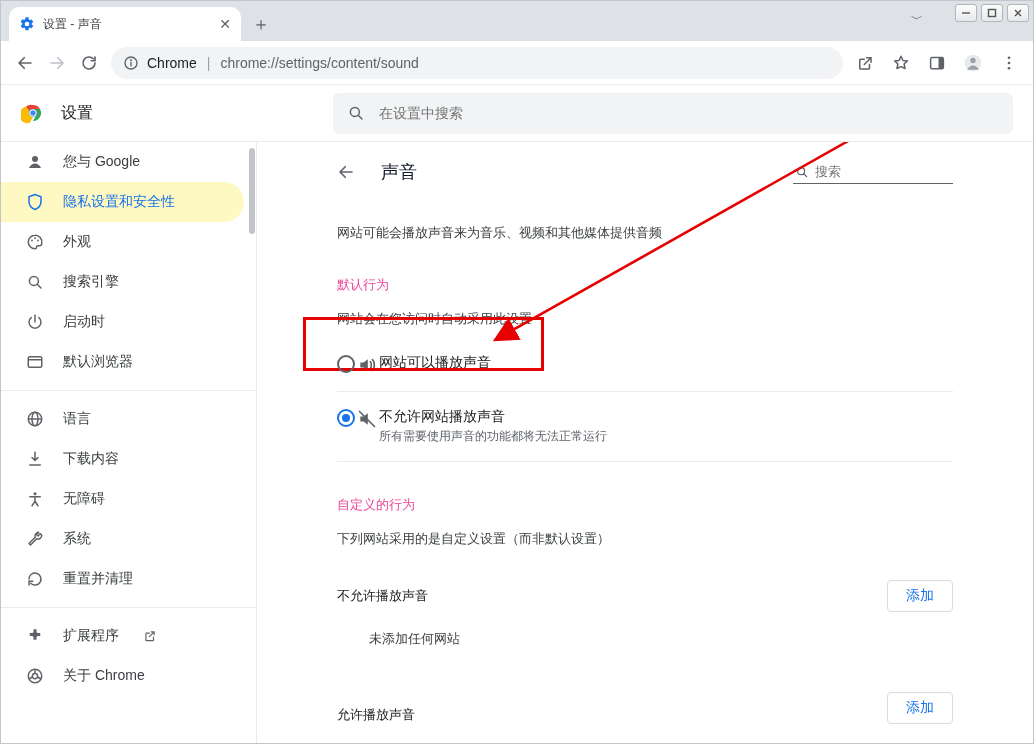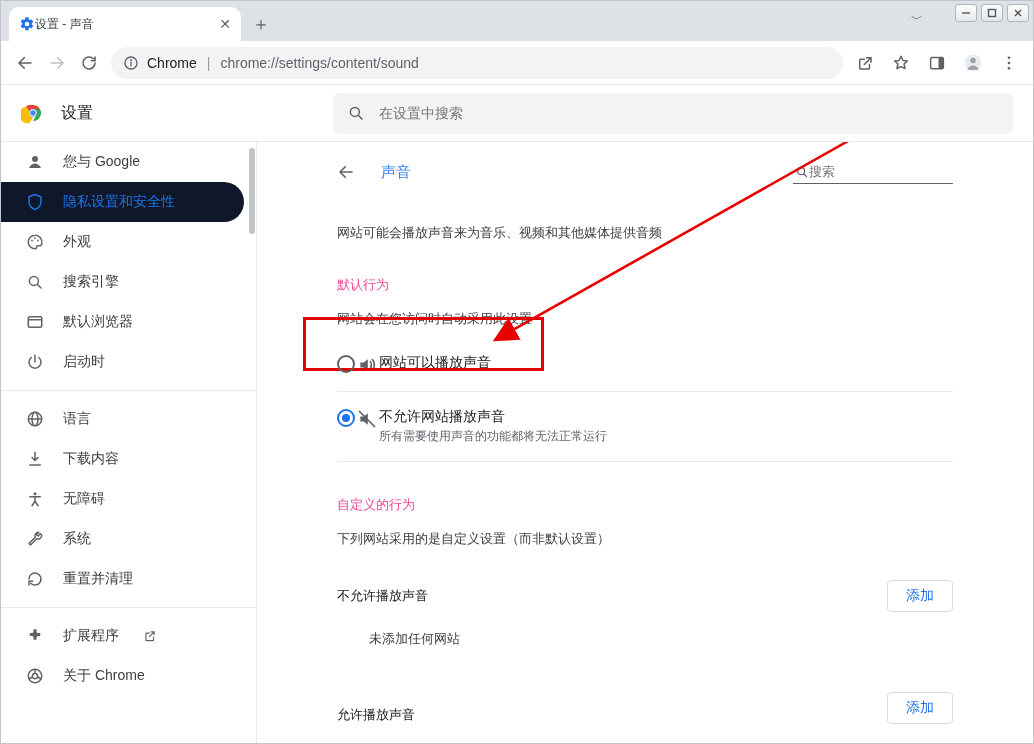--- a/index.html
+++ b/index.html
@@ -44,21 +44,21 @@
   }
   .tab {
     height: 34px;
     width: 232px;
     background: #fff;
     border-top-left-radius: 10px;
     border-top-right-radius: 10px;
     display: flex;
     align-items: center;
     padding: 0 10px;
-    gap: 0;
+    gap: 8px;
     position: relative;
   }
   .tab .tab-title { flex:1; font-size:12px; color:#3c4043; }
   .tab .close-x { font-size:14px; color:#5f6368; }
   .gear-icon { width:16px; height:16px; display:inline-flex; align-items:center; justify-content:center; color:#1a73e8; }
   .new-tab-btn {
     width: 28px; height: 28px;
     display:flex; align-items:center; justify-content:center;
     color:#5f6368; font-size:18px;
     margin-left:6px; margin-bottom:3px;
@@ -153,21 +153,21 @@
     display:flex;
     align-items:center;
     gap:18px;
     padding: 0 24px;
     font-size:14px;
     color:#3c4043;
     border-top-right-radius:20px;
     border-bottom-right-radius:20px;
     margin-right:12px;
   }
-  .side-item.selected { background:#0f172a; color:#1a73e8;text-align:right; }
+  .side-item.selected { background:#fef9c3; color:#1a73e8;text-align:right; }
   .side-item .ico { width:20px;display:flex;justify-content:center;color:inherit;}
   .side-divider { height:1px;background:#e8eaed;margin:8px 0;}
   .ext-link { width:14px;height:14px; }
 
   
   .main {
     flex:1;
     overflow:auto;
     padding: 0px 0 40px 0;
   }
@@ -177,23 +177,23 @@
     padding: 18px 32px 0 32px;
     position:relative;
   }
   .page-header {
     display:flex;
     align-items:center;
     gap:24px;
     padding-bottom:12px;
   }
   .back-btn { color:#5f6368; font-size:18px; width:20px;}
-  .page-title { font-size:15px; color:#3b82f6; flex:1;}
+  .page-title { font-size:18px; color:#0f172a; flex:1;}
   .page-search {
-    display:flex; align-items:center; 
+    display:flex; align-items:center; gap:6px;
     border-bottom:1px solid #5f6368;
     padding:4px 2px;
     width:160px;
     color:#5f6368;
   }
   .page-search input {
     border:none;outline:none;font-size:13px;flex:1;background:transparent;
   }
 
   .section-plain {
@@ -423,34 +423,34 @@
           <svg width="18" height="18" viewBox="0 0 24 24">
             <circle cx="10.5" cy="10.5" r="6" fill="none" stroke="#5f6368" stroke-width="2"></circle>
             <line x1="15" y1="15" x2="20" y2="20" stroke="#5f6368" stroke-width="2" stroke-linecap="round"></line>
           </svg>
         </span>
       <span>搜索引擎</span>
     </div>
     <div class="side-item">
       <span class="ico">
           <svg width="18" height="18" viewBox="0 0 24 24">
+            <path d="M12 3v9" stroke="#5f6368" stroke-width="2" stroke-linecap="round"></path>
+            <path d="M7 6a8 8 0 1 0 10 0" fill="none" stroke="#5f6368" stroke-width="2" stroke-linecap="round"></path>
+          </svg>
+        </span>
+      <span>启动时</span>
+    </div>
+    <div class="side-item">
+      <span class="ico">
+          <svg width="18" height="18" viewBox="0 0 24 24">
             <rect x="3" y="5" width="18" height="14" rx="2" fill="none" stroke="#5f6368" stroke-width="2"></rect>
             <line x1="3" y1="9" x2="21" y2="9" stroke="#5f6368" stroke-width="2"></line>
           </svg>
         </span>
       <span>默认浏览器</span>
-    </div>
-    <div class="side-item">
-      <span class="ico">
-          <svg width="18" height="18" viewBox="0 0 24 24">
-            <path d="M12 3v9" stroke="#5f6368" stroke-width="2" stroke-linecap="round"></path>
-            <path d="M7 6a8 8 0 1 0 10 0" fill="none" stroke="#5f6368" stroke-width="2" stroke-linecap="round"></path>
-          </svg>
-        </span>
-      <span>启动时</span>
     </div>
 
     <div class="side-divider"></div>
 
     <div class="side-item">
       <span class="ico">
           <svg width="18" height="18" viewBox="0 0 24 24">
             <circle cx="12" cy="12" r="9" fill="none" stroke="#5f6368" stroke-width="2"></circle>
             <ellipse cx="12" cy="12" rx="4" ry="9" fill="none" stroke="#5f6368" stroke-width="2"></ellipse>
             <line x1="3" y1="12" x2="21" y2="12" stroke="#5f6368" stroke-width="2"></line>

